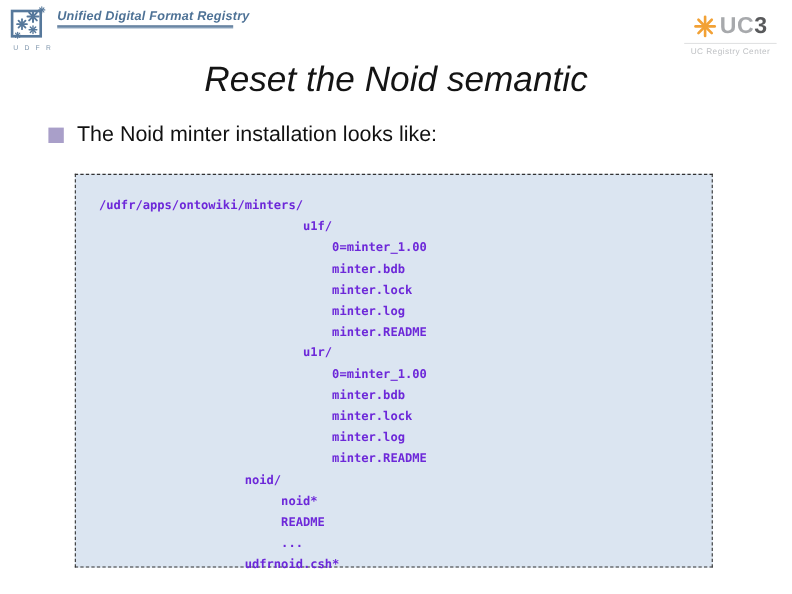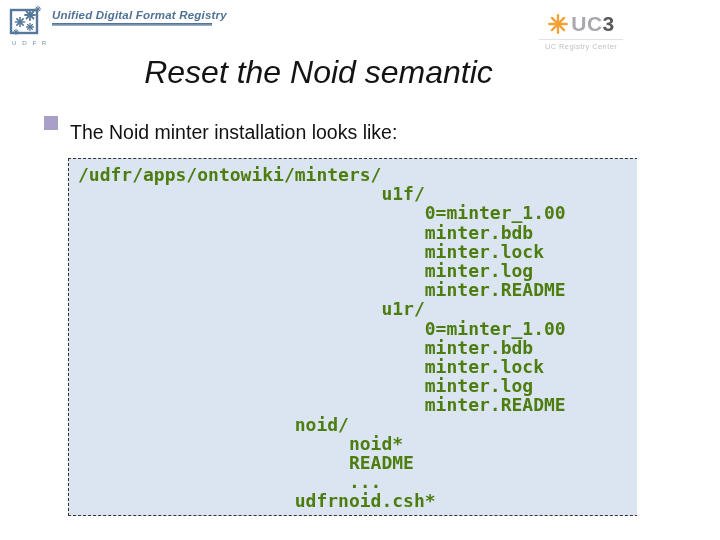--- a/index.html
+++ b/index.html
@@ -1,17 +1,17 @@
 <!DOCTYPE html>
 <html><head>
 <meta charset="utf-8">
 <style>
   html,body{margin:0;padding:0;background:#fff;}
   .slide{
-    position:relative;width:637px;height:540px;background:#ffffff;
+    position:relative;width:720px;height:540px;background:#ffffff;
     font-family:"Liberation Sans",sans-serif;overflow:hidden;
   }
 
   
   .udfr{position:absolute;left:8px;top:5px;display:flex;gap:6px;}
   .udfr-mark{width:38px;height:42px;flex:0 0 auto;}
   .udfr-text{padding-top:4px;}
   .udfr-title{
     font-size:11.5px;font-weight:bold;font-style:italic;color:#4e7296;
     white-space:nowrap;letter-spacing:.2px;
@@ -41,31 +41,31 @@
   .slide-title{
     position:absolute;left:0;top:54px;width:100%;
     text-align:center;font-size:32px;font-style:italic;color:#141414;
   }
 
   
   .bullet-row{position:absolute;left:44px;top:111px;display:flex;align-items:flex-start;}
   .bullet-square{
     width:14px;height:14px;background:#a99fc9;margin-top:5px;flex:0 0 auto;
   }
-  .bullet-text{margin-left:12px;font-size:19.5px;color:#111;white-space:nowrap;margin-top:10px;}
+  .bullet-text{margin-left:12px;font-size:19.5px;color:#111;white-space:nowrap;}
 
   
   .code-box{
     position:absolute;left:68px;top:158px;width:580px;height:358px;
     background:#dbe5f1;border:1px dashed #333;box-sizing:border-box;
   }
   .code-box pre{
-    margin:0;padding:6px 0 0 9px;
+    margin:12px;padding:6px 0 0 9px;
     font-family:"DejaVu Sans Mono",monospace;
-    font-size:18px;font-weight:bold;line-height:19.2px;color:#4d7c0f;
+    font-size:11px;font-weight:bold;line-height:19.2px;color:#6d28d9;
   }
 </style>
 </head>
 <body>
 
 <div class="slide">
 
   <div class="udfr">
     <svg class="udfr-mark" viewBox="0 0 38 42" xmlns="http://www.w3.org/2000/svg">
       <defs>

